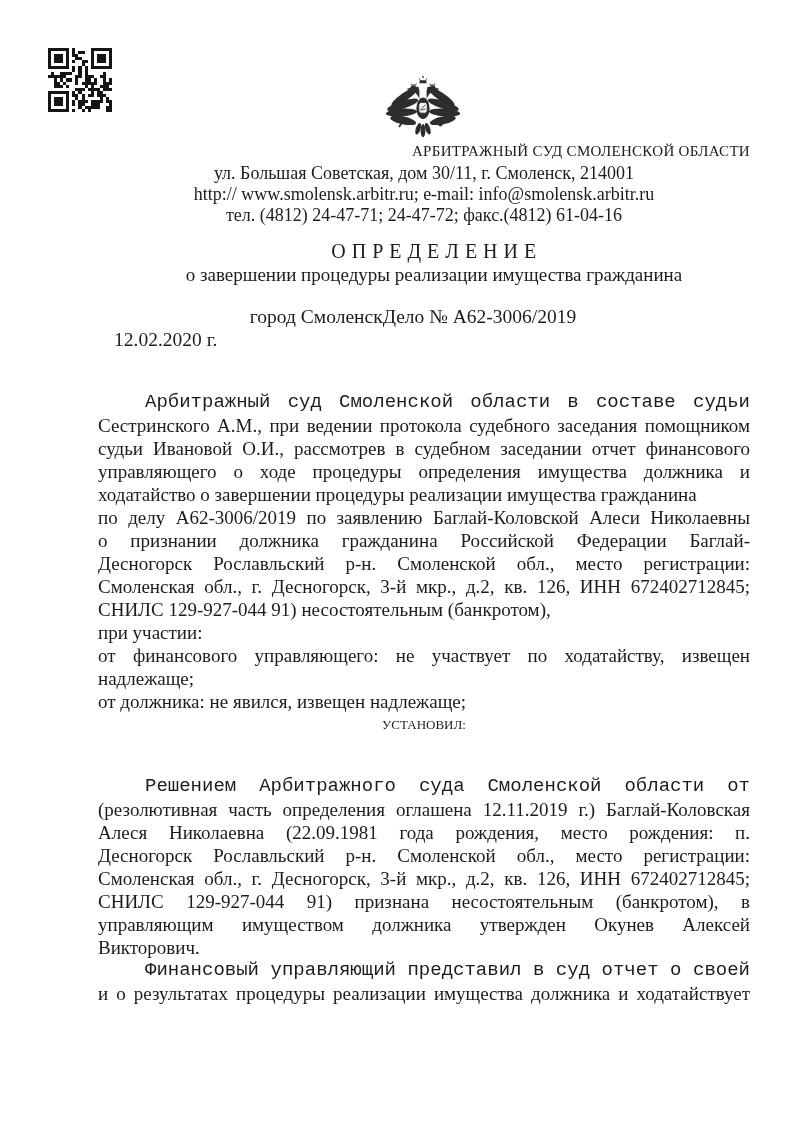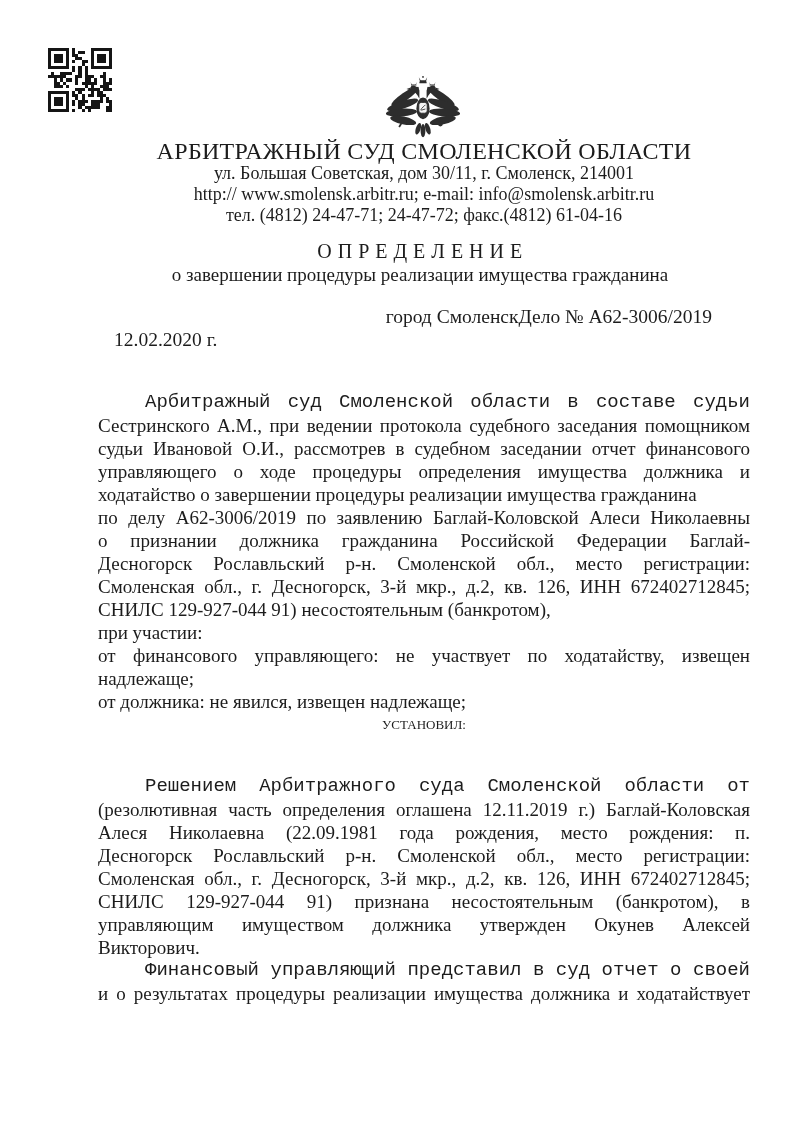--- a/index.html
+++ b/index.html
@@ -13,29 +13,29 @@
     overflow:hidden;
   }
   
   .qr{position:absolute;left:48px;top:48px;width:64px;height:64px;}
   .qr svg{width:100%;height:100%;}
   
   .emblem{position:absolute;left:386px;top:76px;width:74px;height:66px;}
   .emblem svg{width:100%;height:100%;}
   
   .court-header{position:absolute;left:98px;top:140px;width:652px;text-align:center;}
-  .court-name{font-size:24px;line-height:23px;letter-spacing:.3px;white-space:nowrap;}
+  .court-name{font-size:15px;line-height:23px;letter-spacing:.3px;white-space:nowrap;text-align:right;}
   .court-sub{font-size:18px;line-height:21px;white-space:nowrap;}
   
-  .title-block{position:absolute;left:94px;top:240px;width:652px;text-align:center;font-family:Liberation Serif, serif;}
+  .title-block{position:absolute;left:108px;top:240px;width:652px;text-align:center;font-family:Liberation Serif, serif;}
   .doc-title{font-size:20px;line-height:23px;letter-spacing:.5px;}
   .doc-subtitle{font-size:19px;line-height:23px;}
   
   .meta{position:absolute;left:98px;top:305px;width:652px;font-size:19.5px;}
-  .meta-row{display:flex;justify-content:flex-end;height:23px;line-height:23px;padding:0 38px 0 16px;}
+  .meta-row{display:flex;justify-content:center;height:23px;line-height:23px;padding:0 38px 0 16px;}
   .meta-date{height:23px;line-height:23px;padding-left:16px;}
   
   .doc-body{position:absolute;left:98px;top:391px;width:652px;font-size:19px;}
   .tline{height:23px;line-height:23px;overflow:hidden;}
   .just{text-align:justify;text-align-last:justify;}
   .ind{text-indent:47px;font-family:Liberation Mono, monospace;}
   .resolution{height:23px;line-height:23px;text-align:center;margin-bottom:39px;font-size:13px;}
 </style>
 </head>
 <body>

